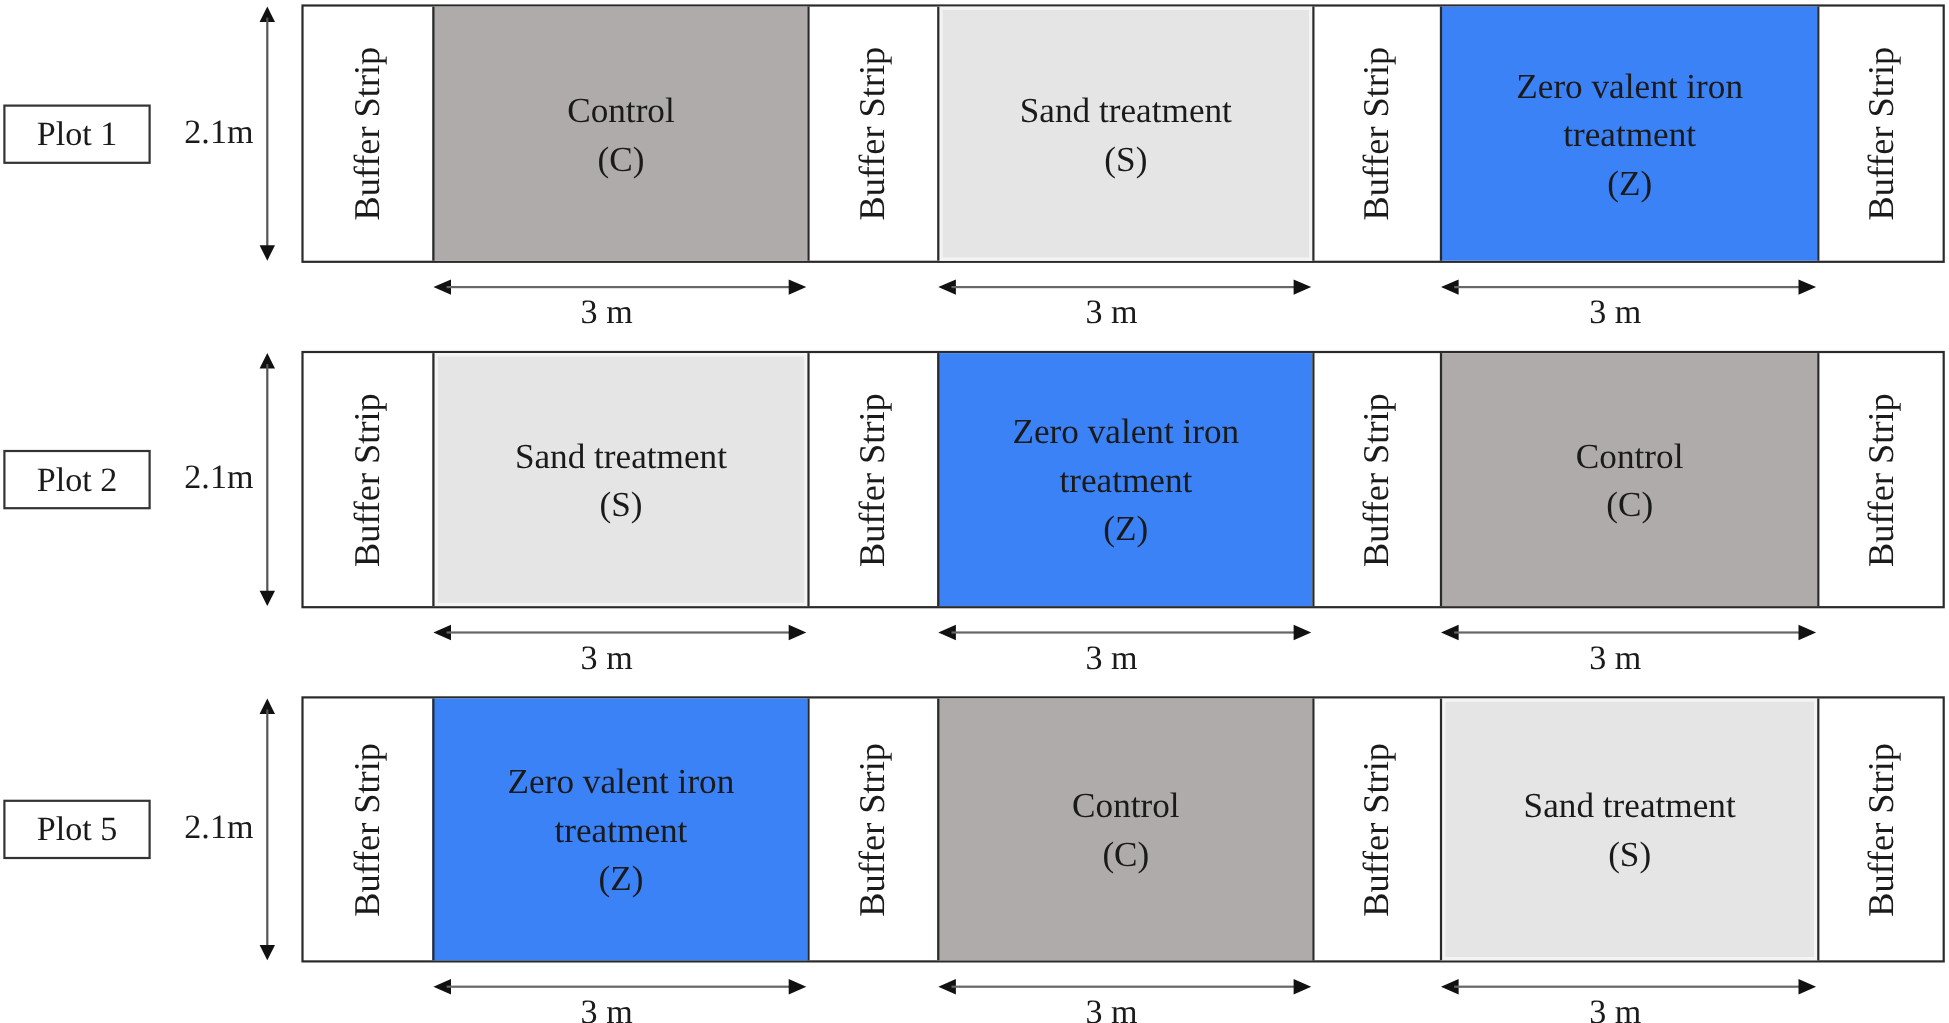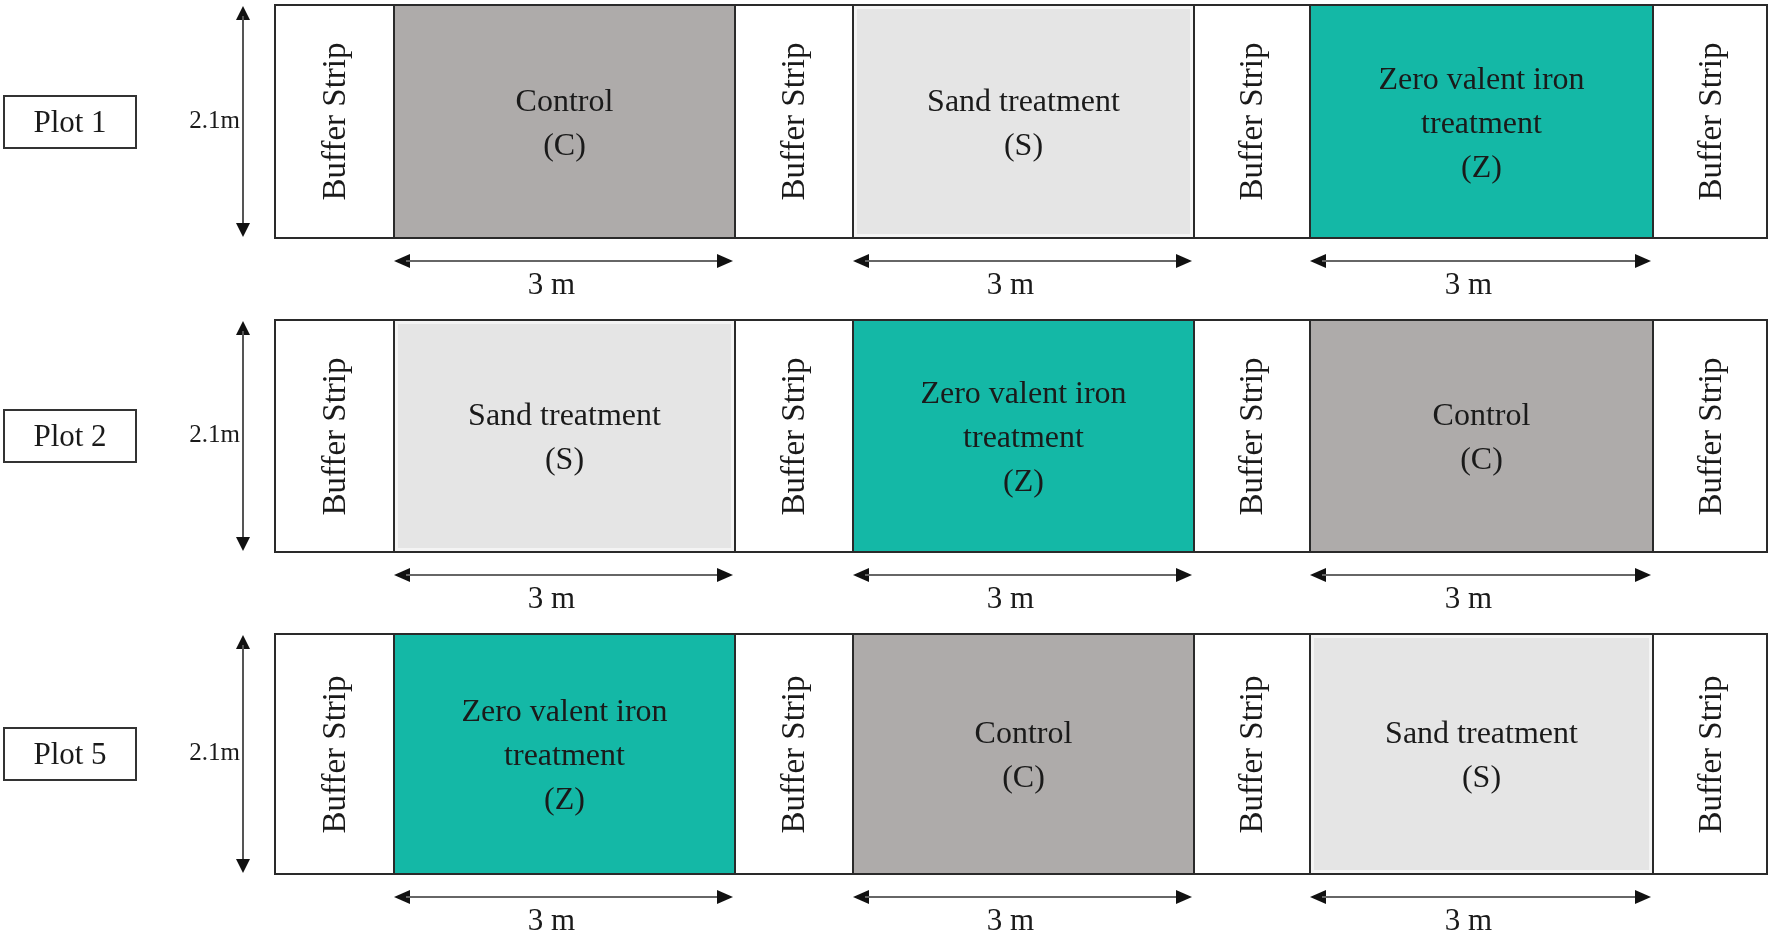--- a/index.html
+++ b/index.html
@@ -2,40 +2,40 @@
 <html><head>
 <meta charset="utf-8">
 <style>
   html, body { margin:0; padding:0; background:#ffffff; }
   body { width:1772px; height:930px; position:relative; overflow:hidden;
          font-family:"Liberation Serif","DejaVu Serif",serif; color:#1a1a1a; }
   .plot-label { position:absolute; left:3px; width:134px; height:54px;
                 border:2px solid #333; box-sizing:border-box;
                 display:flex; align-items:center; justify-content:center;
                 font-size:31px; background:#fff; }
-  .height-label { position:absolute; left:158px; width:82px; font-size:25px;
-                  line-height:40px; text-align:right; }
+  .height-label { position:absolute; left:158px; width:82px; font-size:31px;
+                  line-height:40px; text-align:center; }
   .v-arrow { position:absolute; left:236px; width:14px; }
   .v-arrow .line { position:absolute; left:6px; top:10px; bottom:10px; width:2px; background:#555; }
   .v-arrow .head-up { position:absolute; left:0; top:0; width:0; height:0;
                       border-left:7px solid transparent; border-right:7px solid transparent;
                       border-bottom:14px solid #111; }
   .v-arrow .head-down { position:absolute; left:0; bottom:0; width:0; height:0;
                         border-left:7px solid transparent; border-right:7px solid transparent;
                         border-top:14px solid #111; }
   .row { position:absolute; left:274px; width:1494px; border:2px solid #2a2a2a;
          box-sizing:border-box; background:#fff; }
   .cell { position:absolute; top:0; bottom:0; box-sizing:border-box;
           display:flex; align-items:center; justify-content:center; text-align:center; }
   .cell.divider-left { border-left:2px solid #2a2a2a; }
   .buffer .vtext { transform:rotate(-90deg); white-space:nowrap; font-size:33px; }
   .treat { font-size:32px; line-height:44px; }
   .treat.control { background:#aeabaa; }
   .treat.sand { background:#e5e5e5; box-shadow:inset 0 0 0 3px #f4f4f4; }
-  .treat.zvi { background:#14b8a6; }
+  .treat.zvi { background:#3b82f6; }
   .h-arrow { position:absolute; height:14px; }
   .h-arrow .line { position:absolute; top:6px; left:12px; right:12px; height:2px; background:#666; }
   .h-arrow .head-left { position:absolute; left:0; top:0; width:0; height:0;
                         border-top:7px solid transparent; border-bottom:7px solid transparent;
                         border-right:16px solid #111; }
   .h-arrow .head-right { position:absolute; right:0; top:0; width:0; height:0;
                          border-top:7px solid transparent; border-bottom:7px solid transparent;
                          border-left:16px solid #111; }
   .width-label { position:absolute; width:140px; text-align:center; font-size:31px; line-height:34px; }
 </style>

